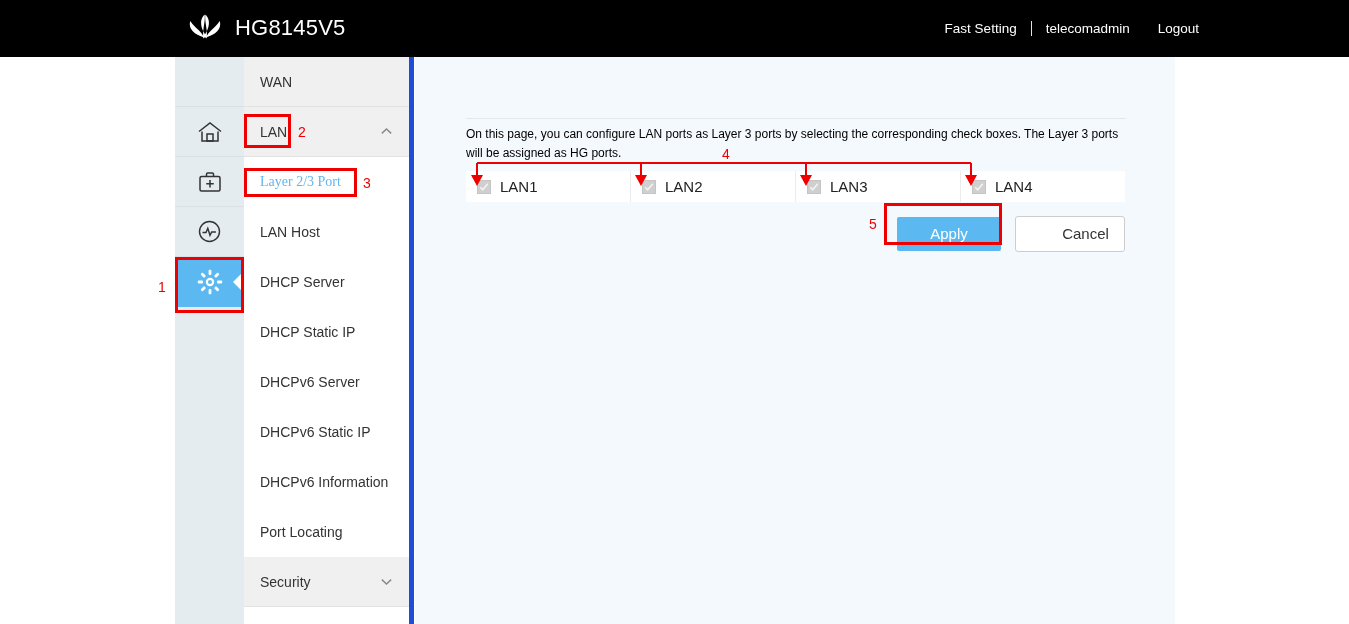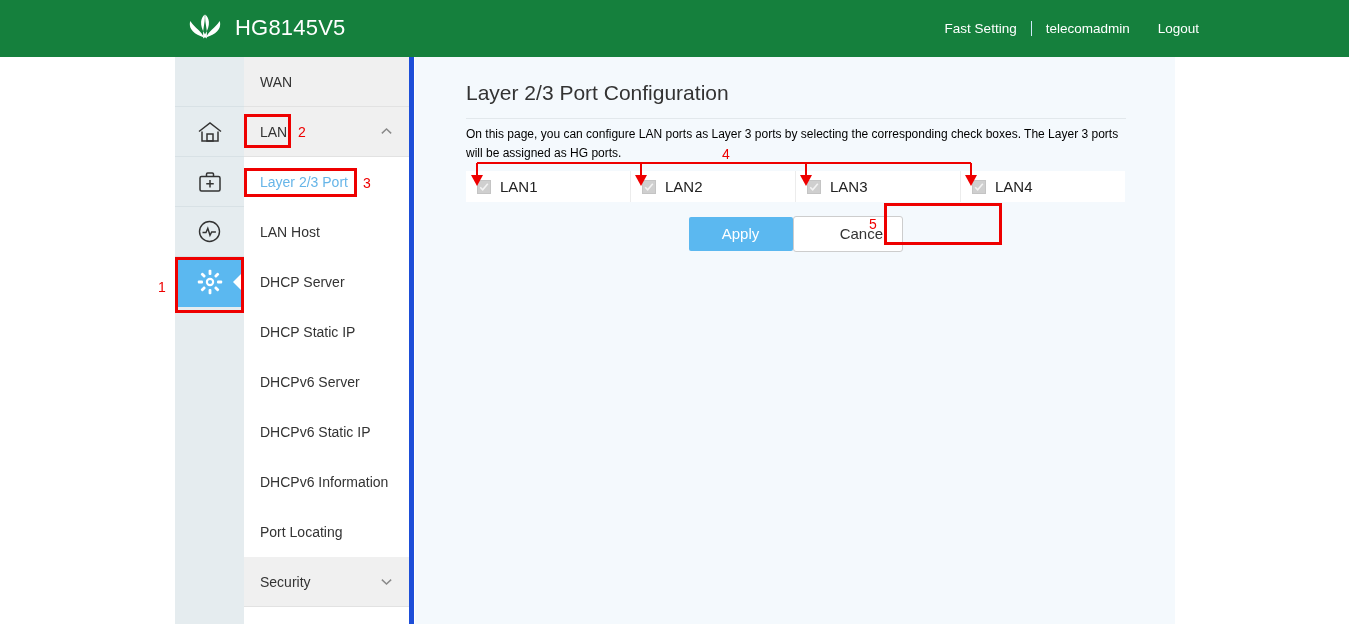--- a/index.html
+++ b/index.html
@@ -8,21 +8,21 @@
     background: #ffffff;
     font-family: "Liberation Sans", sans-serif;
     overflow: hidden;
   }
   #app { position: relative; width: 1349px; height: 624px; }
 
   
   .header {
     position: absolute; left: 0; top: 0;
     width: 1349px; height: 57px;
-    background: #15803d;
+    background: #000000;
   }
   .logo-wrap {
     position: absolute; left: 185px; top: 10px;
     display: flex; align-items: center; gap: 10px;
   }
   .logo-mark { width: 40px; height: 36px; display: block; }
   .logo-text {
     color: #ffffff; font-size: 22px; letter-spacing: .2px;
     font-family: "Liberation Sans", sans-serif;
   }
@@ -99,21 +99,21 @@
     cursor: pointer;
   }
   .menu-group.plain { justify-content: flex-start; }
   .menu-item {
     height: 50px; display: flex; align-items: center;
     padding-left: 16px;
     background: #ffffff;
     color: #333333; font-size: 14px;
     cursor: pointer;
   }
-  .menu-item.active { color: #66b5e8; }
+  .menu-item.active { color: #66b5e8; font-family: Liberation Serif, serif; }
   .chev {
     width: 13px; height: 13px; display: block;
     stroke: #8a8a8a; stroke-width: 1.6; fill: none;
   }
   .menu-hl {
     position: absolute; border: 3px solid #ee0000; pointer-events: none;
   }
 
   
   .content {
@@ -155,21 +155,22 @@
     margin-right: 9px;
     flex: 0 0 auto;
     cursor: default;
   }
   .cbx svg { position: absolute; left: 1px; top: 1px; }
   .port-label { font-size: 15px; color: #222222; }
 
   .btn-row {
     position: absolute; left: 51px; top: 149px;
     width: 659px; height: 55px;
-    display: flex; align-items: center; justify-content: center;
+    display: flex; align-items: center; justify-content: flex-end;
+    gap: 14px;
   }
   .btn {
     font-size: 15px; font-family: "Liberation Sans", sans-serif;
     cursor: pointer;
   }
   .btn-apply {
     width: 104px; height: 34px;
     background: #5bb8f0; border: none; color: #ffffff;
     border-radius: 2px;
   }
@@ -325,21 +326,20 @@
   </div>
 
   <div class="menu-hl" style="left:244px; top:114px; width:47px; height:34px;"></div>
   <span class="ann" style="left:298px; top:125px;">2</span>
 
   <div class="menu-hl" style="left:244px; top:168px; width:113px; height:29px;"></div>
   <span class="ann" style="left:363px; top:176px;">3</span>
 
   <div class="content">
 
-    <h1 class="page-title">Layer 2/3 Port Configuration</h1>
     <div class="title-rule"></div>
     <p class="desc">On this page, you can configure LAN ports as Layer 3 ports by selecting the corresponding check boxes. The Layer 3 ports will be assigned as HG ports.</p>
 
     <div class="port-panel">
       <div class="port-cell">
         <span class="cbx">
           <svg width="10" height="10" viewBox="0 0 10 10">
               <path d="M1.2 5.2 L3.7 7.8 L8.8 1.8" stroke="#f3f3f3" stroke-width="1.6" fill="none"></path>
             </svg>
         </span>

